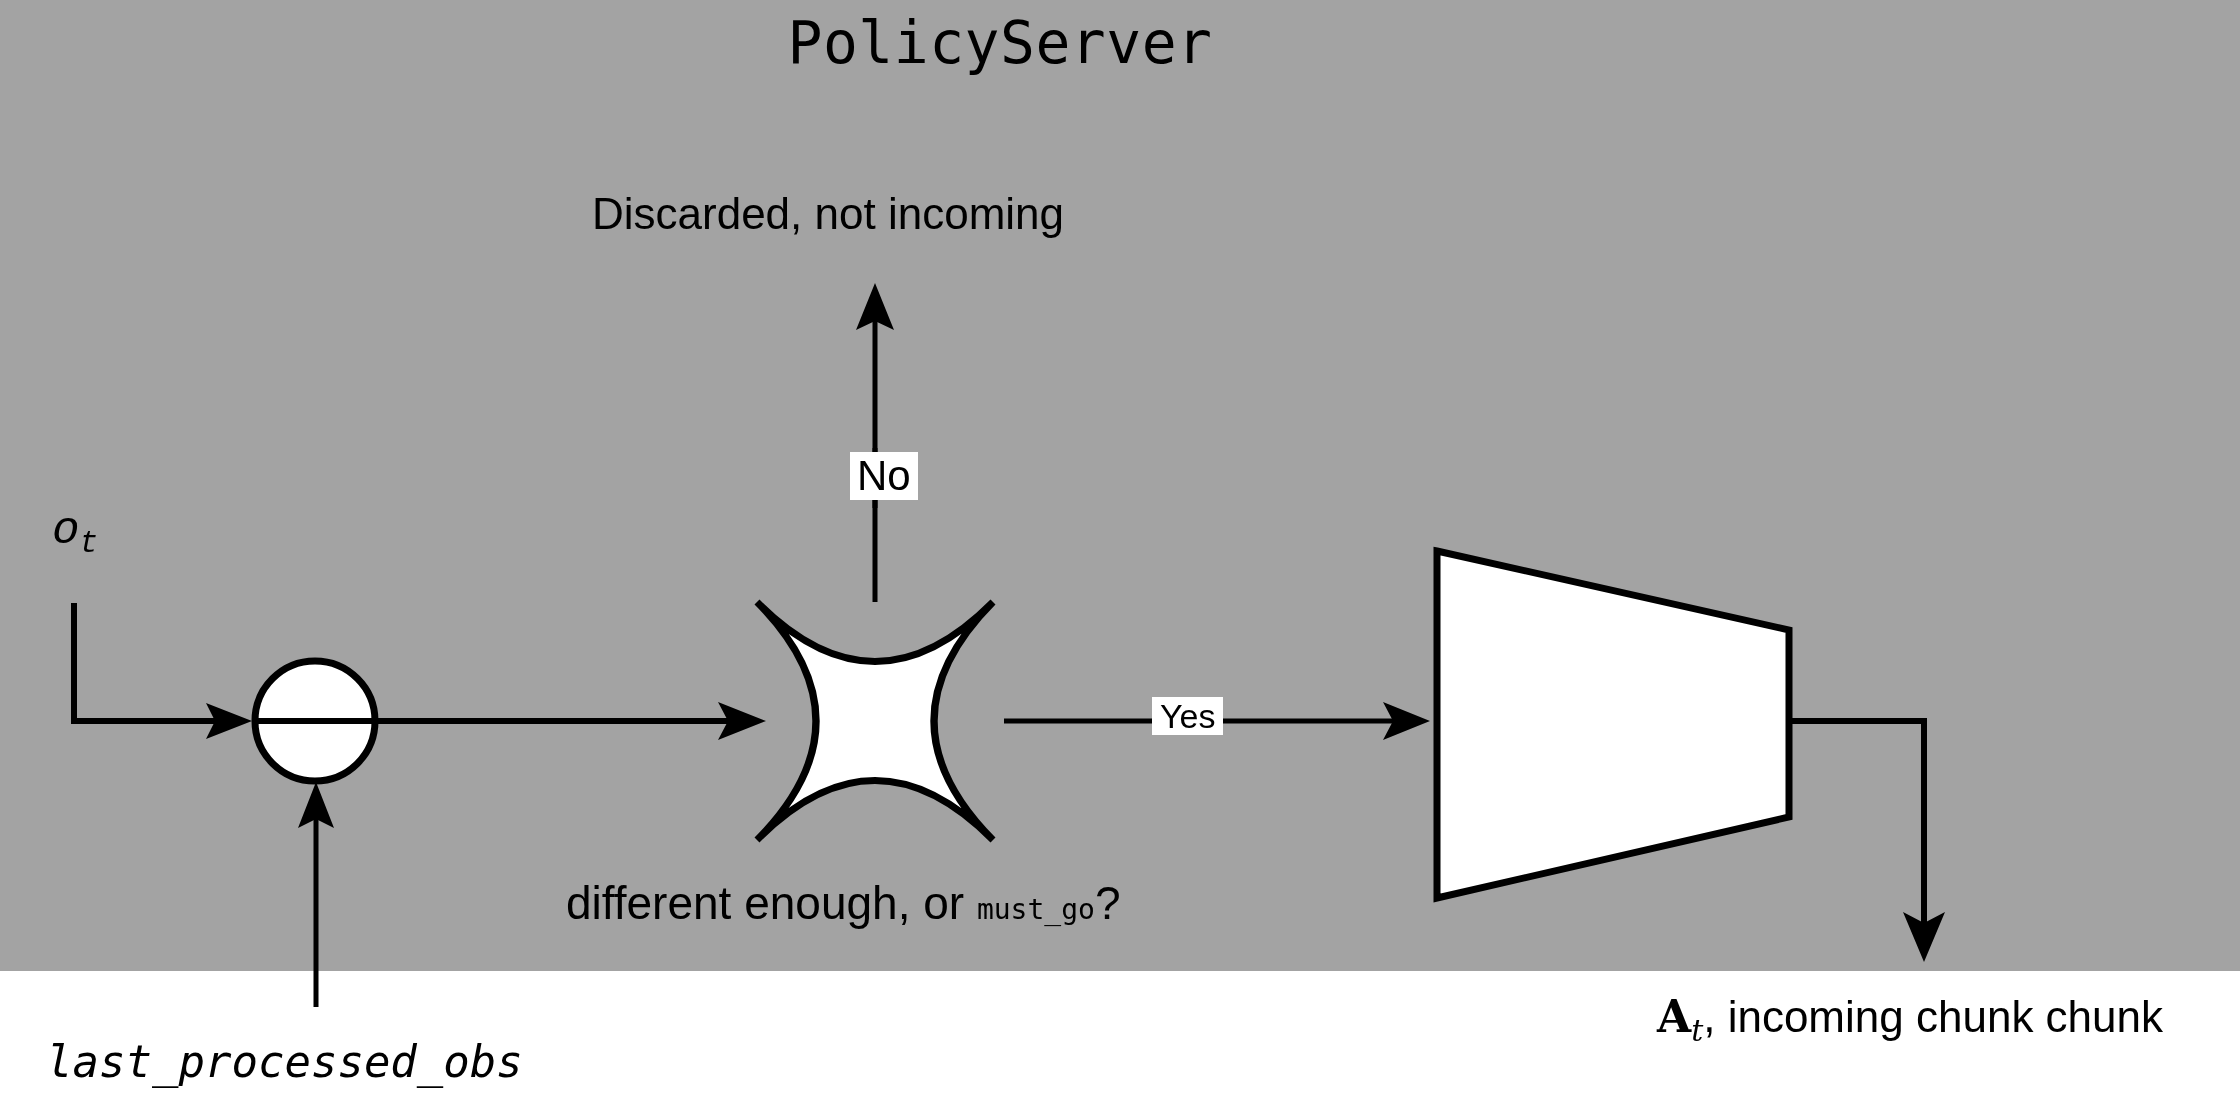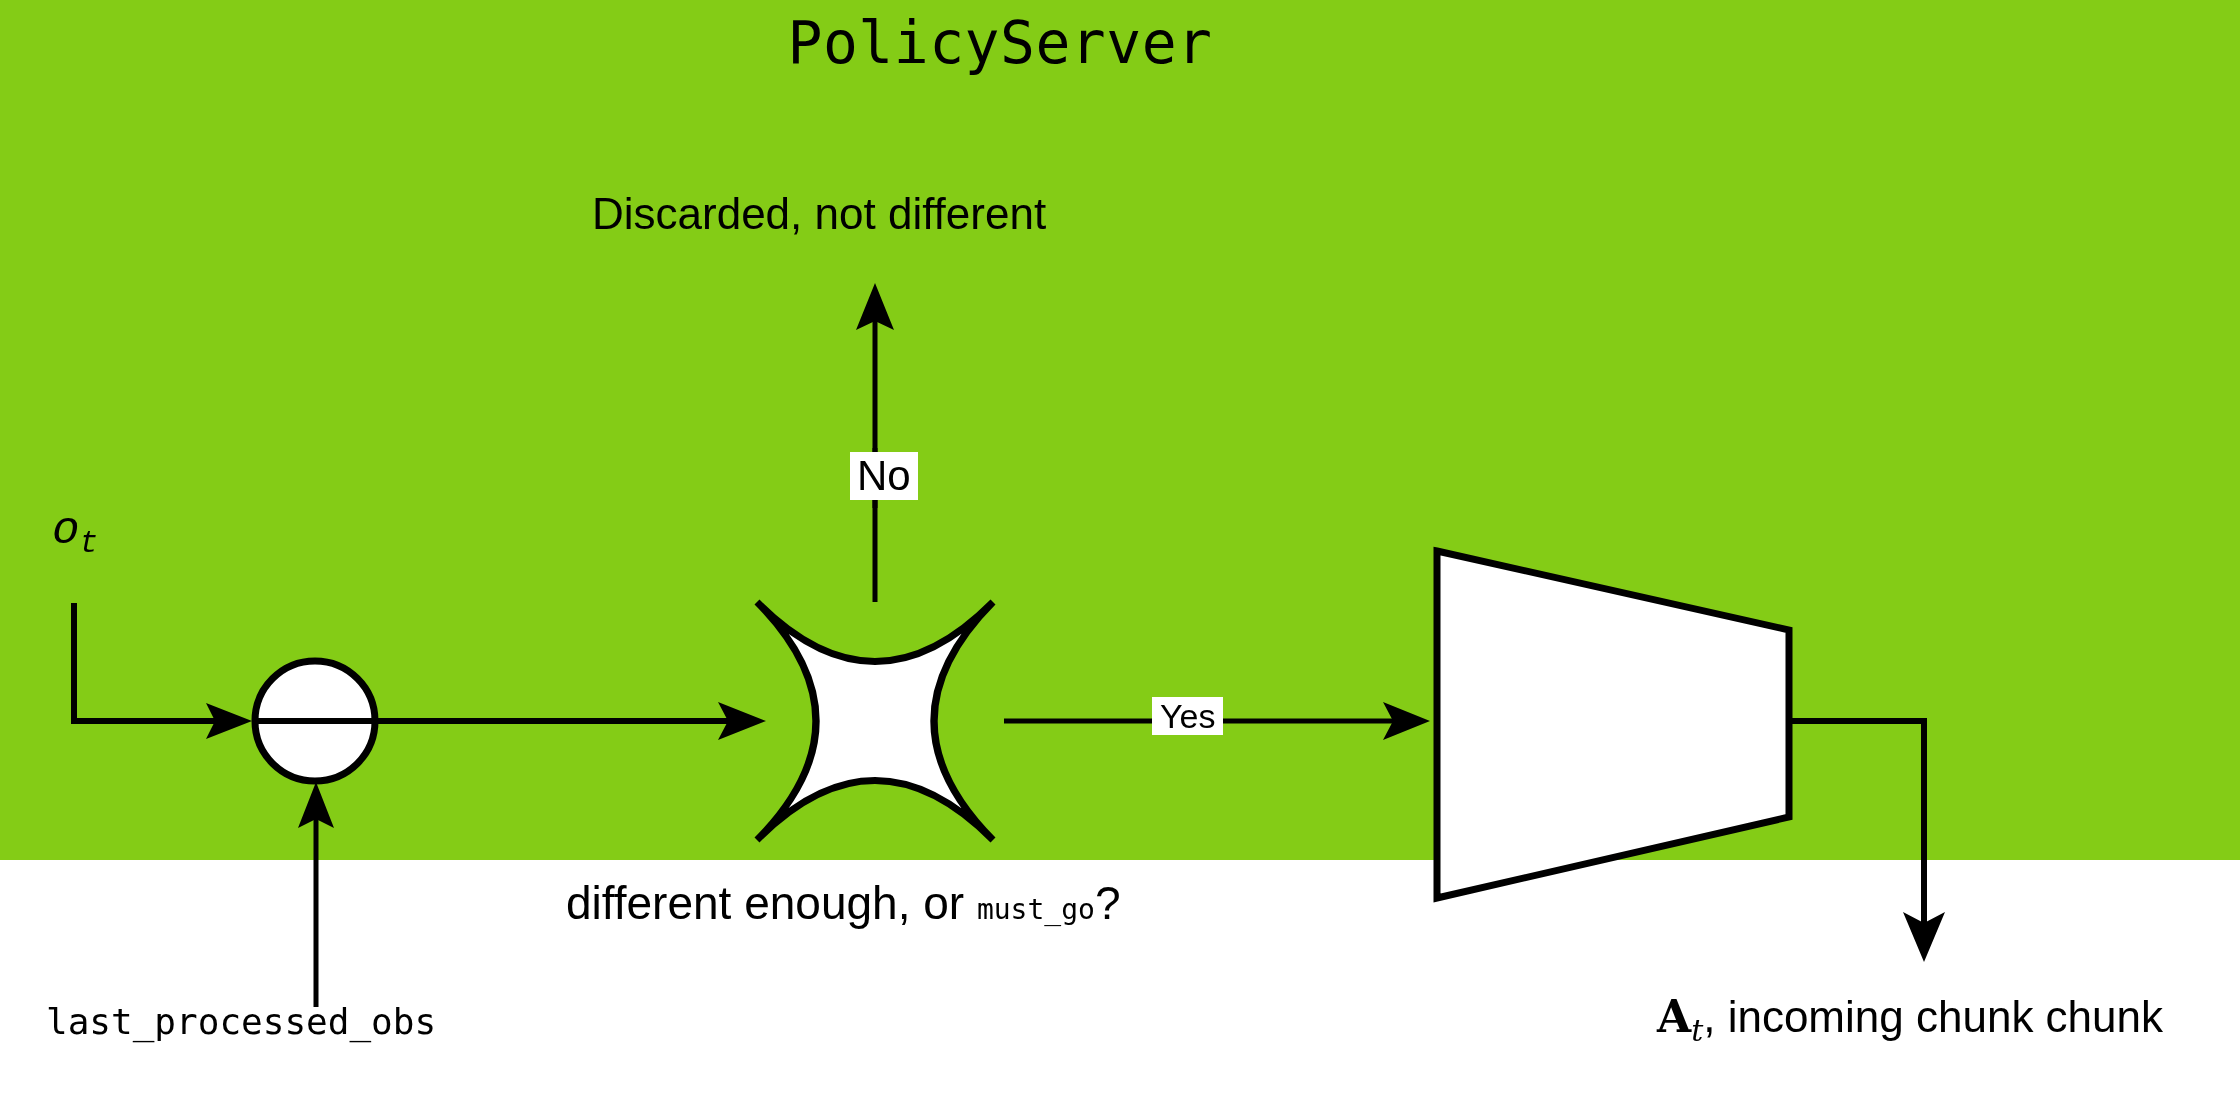--- a/index.html
+++ b/index.html
@@ -10,22 +10,22 @@
   body {
     width: 2240px;
     height: 1120px;
     overflow: hidden;
     font-family: "Liberation Sans", sans-serif;
     color: #000000;
   }
   #diagram-root {
     position: relative;
     width: 2240px;
-    height: 860px;
-    background: #84cc16;
+    height: 971px;
+    background: #a3a3a3;
   }
   svg.canvas {
     position: absolute;
     top: 0;
     left: 0;
     width: 2240px;
     height: 1120px;
     display: block;
   }
   .stroke {
@@ -118,22 +118,23 @@
     left: 566px;
     top: 880px;
     font-size: 46px;
   }
   #decision-label .code {
     font-family: "DejaVu Sans Mono", "Liberation Mono", monospace;
     font-size: 28px;
   }
   #last-obs-label {
     left: 46px;
-    top: 1004px;
-    font-size: 36px;
+    top: 1040px;
+    font-size: 44px;
+    font-style: italic;
   }
   #action-chunk-label {
     left: 1657px;
     top: 995px;
     font-size: 44px;
   }
   #action-chunk-label .bigA {
     font-size: 44px;
   }
   #action-chunk-label .sub {
@@ -196,21 +197,21 @@
 
     <g>
       <path class="stroke" d="M 1789 721 L 1924 721 L 1924 938"></path>
       <polygon class="arrowhead" points="1924,962 1903,912 1924,923 1945,912"></polygon>
     </g>
 
   </svg>
 
   <div class="lbl mono" id="title">PolicyServer</div>
 
-  <div class="lbl sans" id="discarded-label">Discarded, not different</div>
+  <div class="lbl sans" id="discarded-label">Discarded, not incoming</div>
 
   <div class="lbl serif-i" id="obs-symbol"><span>o</span><span class="sub">t</span></div>
 
   <div class="lbl sans" id="no-label">No</div>
 
   <div class="lbl sans" id="yes-label">Yes</div>
 
 
   <div class="lbl sans" id="decision-label"><span>different enough, or </span><span class="code">must_go</span><span>?</span></div>
 

